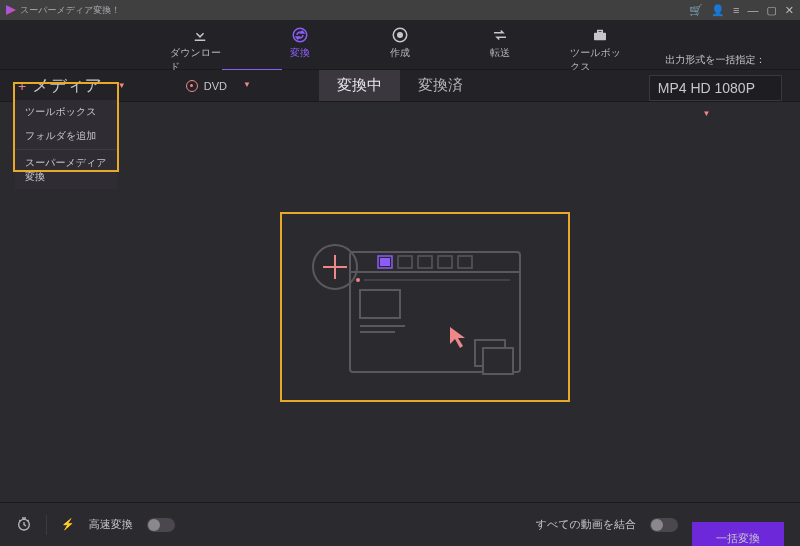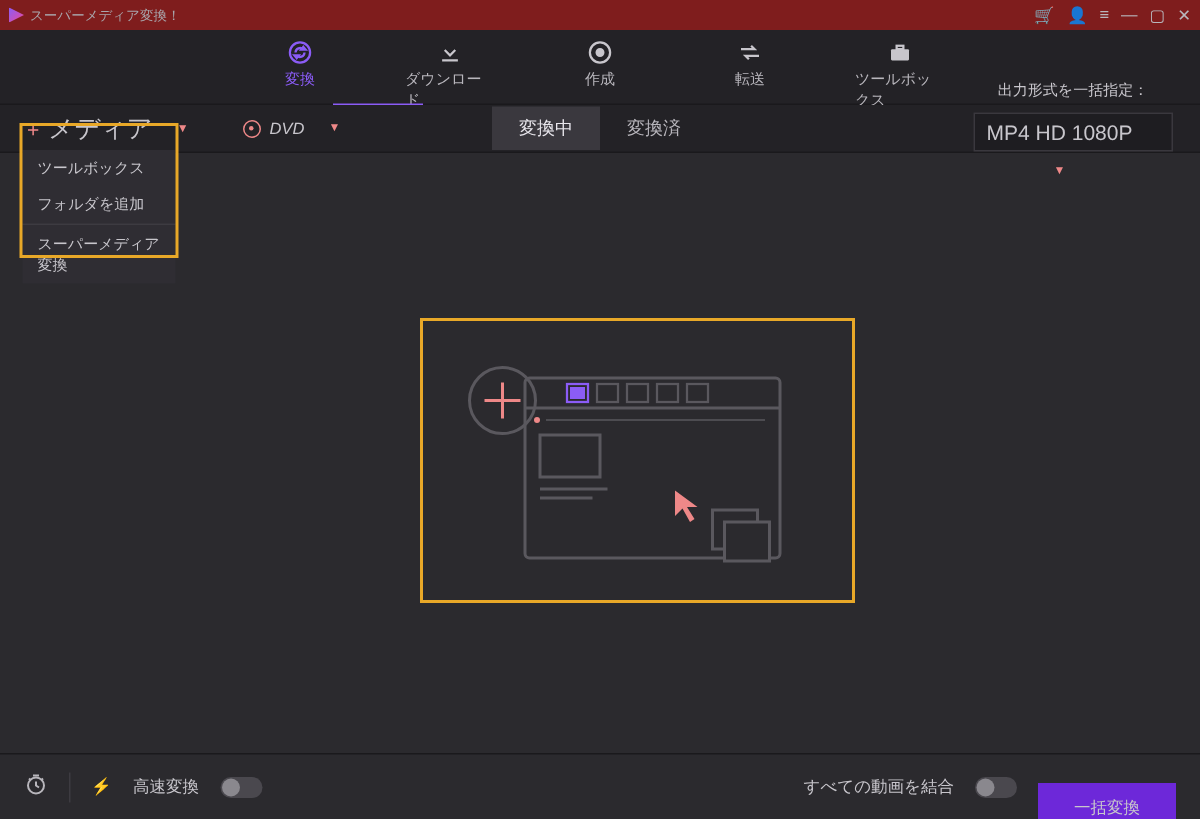--- a/index.html
+++ b/index.html
@@ -1,44 +1,44 @@
 <!DOCTYPE html>
 <html><head>
 <meta charset="utf-8">
 <style>
   * { box-sizing: border-box; margin: 0; padding: 0; font-family: "Hiragino Sans", "Meiryo", sans-serif; }
   body { width: 800px; height: 546px; background: #2b2a2e; color: #c8c6cc; overflow: hidden; position: relative; }
 
   
-  .titlebar { height: 20px; background: #7f1d1d; display: flex; align-items: center; padding: 0 6px; font-size: 9px; color: #a9a7ad; }
+  .titlebar { height: 20px; background: #404040; display: flex; align-items: center; padding: 0 6px; font-size: 9px; color: #a9a7ad; }
   .titlebar .logo { width: 10px; height: 10px; background: linear-gradient(135deg,#8b5cf6,#ec4899); clip-path: polygon(0 0,100% 50%,0 100%); margin-right: 4px; }
   .titlebar .spacer { flex: 1; }
   .titlebar .win-icons { display: flex; gap: 8px; align-items: center; }
   .titlebar .win-icons span { font-size: 11px; cursor: pointer; color:#b8b6bc;}
 
   
   .topnav { height: 50px; background: #232226; display: flex; justify-content: center; gap: 40px; align-items: flex-start; padding-top: 6px; border-bottom: 1px solid #1a191c; }
   .nav-item { display: flex; flex-direction: column; align-items: center; gap: 2px; font-size: 10px; color: #b8b6bc; cursor: pointer; width: 60px;}
   .nav-item.active { color: #8b5cf6; }
   .nav-item.active .nav-label { color:#8b5cf6;}
   .nav-underline { position:absolute; top:69px; left:222px; width:60px; height:2px; background:#8b5cf6;}
   .nav-icon { width: 18px; height: 18px; display:flex; align-items:center; justify-content:center;}
   .nav-icon svg { width:18px; height:18px; }
 
   
   .subbar { height: 32px; background: #232226; display: flex; align-items: center; padding: 0 18px; border-bottom: 1px solid #1a191c; position: relative;}
   .media-btn-area { display:flex; align-items:center; gap:6px; }
   .plus { color:#e88; font-size:14px;}
   .media-label { font-size:17px; color:#c8c6cc;}
   .chev { color:#e88; font-size:8px; margin-left:10px;}
-  .dvd-area { margin-left: 36px; display:flex; gap:6px; font-size:11px;font-style:italic;}
+  .dvd-area { margin-left: 60px; display:flex; gap:6px; font-size:11px;}
   .dvd-icon { width:12px;height:12px;border:1px solid #e88;border-radius:50%; position:relative;}
   .dvd-icon::after{content:"";position:absolute;width:3px;height:3px;background:#e88;border-radius:50%;top:3.5px;left:3.5px;}
   .sub-tabs { position:absolute; left:50%; transform:translateX(-50%); display:flex;}
-  .sub-tab { font-size:12px; padding:6px 18px; cursor:pointer; color:#b8b6bc;}
+  .sub-tab { font-size:15px; padding:6px 18px; cursor:pointer; color:#b8b6bc;}
   .sub-tab.active { background:#3a383e; color:#e8e6ec;}
   .out-area { margin-left:auto; display:flex; align-items:center; gap:8px; font-size:10px;flex-direction:column;}
   .out-select { background:#1e1d21; border:1px solid #3a383e; color:#c8c6cc; font-size:14px; padding:4px 26px 4px 8px; position:relative; min-width:110px;}
   .out-chev { color:#e88; font-size:8px; margin-left:-18px;}
 
   
   .hl-media { position:absolute; left:13px; top:82px; width:106px; height:90px; border:2px solid #e8a828; pointer-events:none; z-index:10; }
   .media-dropdown { position:absolute; left:15px; top:100px; width:102px; background:#2f2d33; font-size:10px; z-index:5;}
   .media-dropdown .mitem { padding:5px 10px; cursor:pointer; color:#c8c6cc;}
   .media-dropdown .sep { height:1px; background:#3d3b41; margin:1px 0;}
@@ -69,39 +69,39 @@
     <span>🛒</span>
     <span>👤</span>
     <span>≡</span>
     <span>—</span>
     <span>▢</span>
     <span>✕</span>
   </div>
 </div>
 
 <div class="topnav">
+  <div class="nav-item">
+    <div class="nav-icon">
+      <svg viewBox="0 0 24 24" fill="#c8c6cc">
+          <path d="M12 3v10l-4-4-1.4 1.4L12 16l5.4-5.6L16 9l-4 4V3z"></path>
+          <rect x="5" y="18" width="14" height="2"></rect>
+        </svg>
+    </div>
+    <span class="nav-label">ダウンロード</span>
+  </div>
   <div class="nav-item active">
     <div class="nav-icon">
       <svg viewBox="0 0 24 24" fill="none" stroke="#8b5cf6" stroke-width="2">
           <circle cx="12" cy="12" r="9"></circle>
           <path d="M8 12a4 4 0 0 1 7-2.6M16 12a4 4 0 0 1-7 2.6"></path>
           <polygon points="15,7 17,9.4 13,9.4" fill="#8b5cf6"></polygon>
           <polygon points="9,17 7,14.6 11,14.6" fill="#8b5cf6"></polygon>
         </svg>
     </div>
     <span class="nav-label">変換</span>
-  </div>
-  <div class="nav-item">
-    <div class="nav-icon">
-      <svg viewBox="0 0 24 24" fill="#c8c6cc">
-          <path d="M12 3v10l-4-4-1.4 1.4L12 16l5.4-5.6L16 9l-4 4V3z"></path>
-          <rect x="5" y="18" width="14" height="2"></rect>
-        </svg>
-    </div>
-    <span class="nav-label">ダウンロード</span>
   </div>
   <div class="nav-item">
     <div class="nav-icon">
       <svg viewBox="0 0 24 24" fill="none" stroke="#c8c6cc" stroke-width="2">
           <circle cx="12" cy="12" r="9"></circle>
           <circle cx="12" cy="12" r="3" fill="#c8c6cc"></circle>
         </svg>
     </div>
     <span class="nav-label">作成</span>
   </div>

